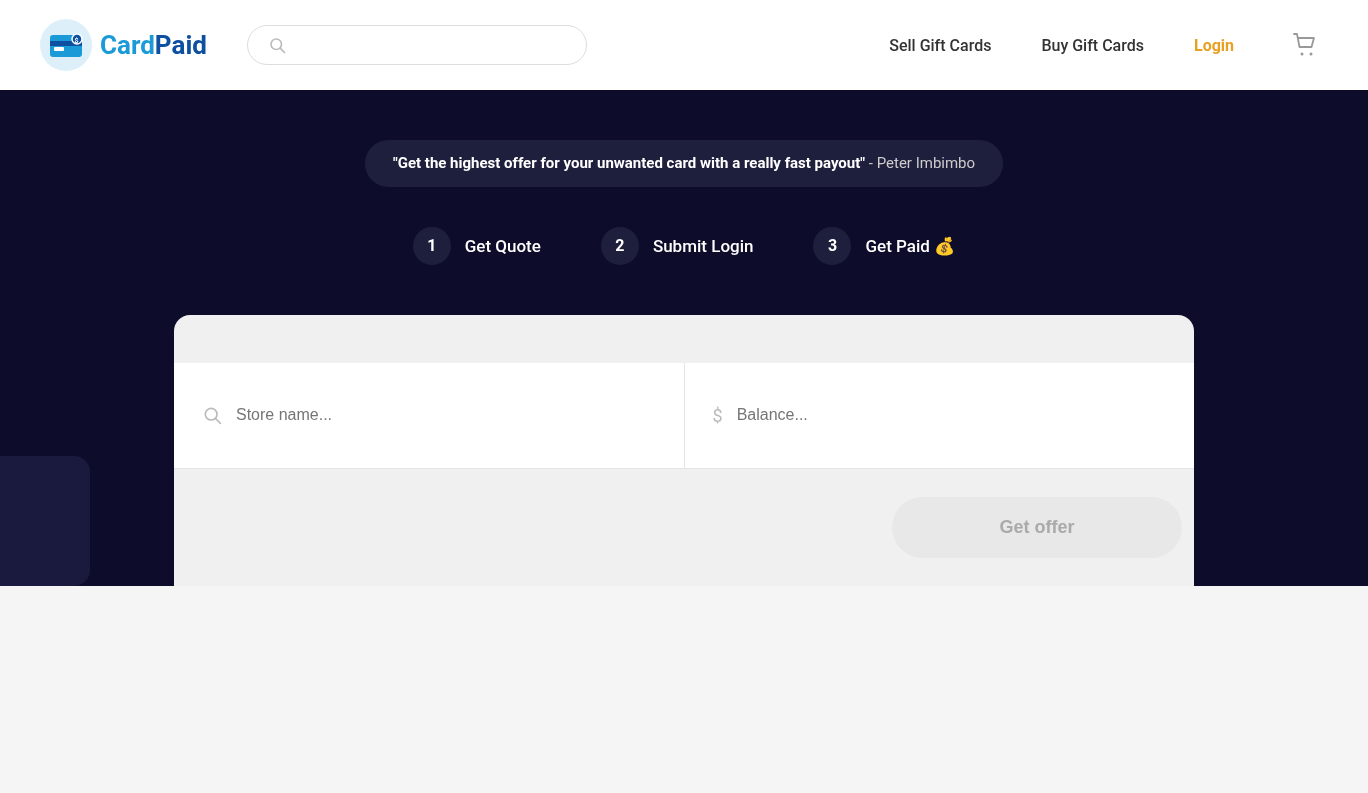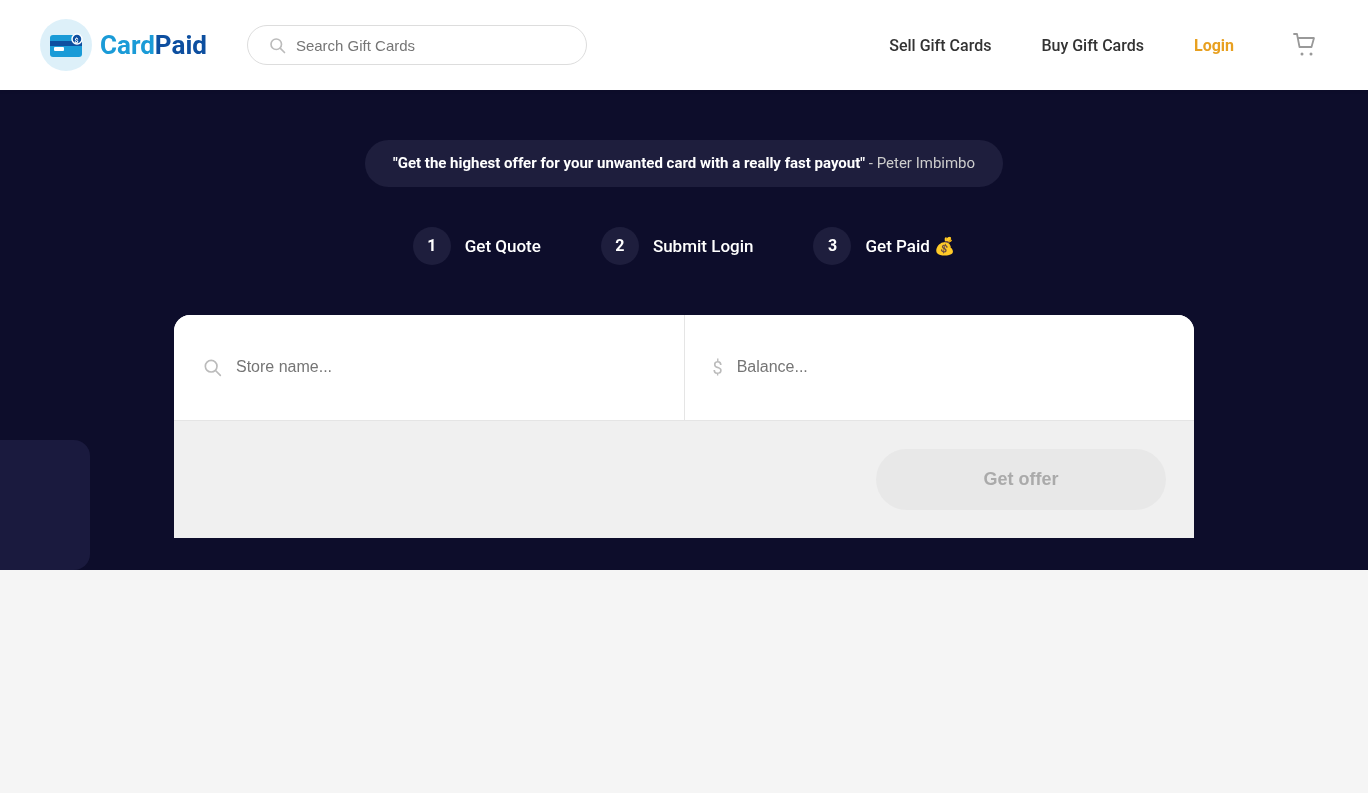--- a/index.html
+++ b/index.html
@@ -171,37 +171,38 @@
       gap: 0;
     }
     .form-field {
       flex: 1;
       background: #fff;
       padding: 42px 28px;
       display: flex;
       align-items: center;
       gap: 14px;
       border-bottom: 1.5px solid #e5e5e5;
+      margin-top: 48px;
     }
     .form-field + .form-field {
       border-left: 1.5px solid #e5e5e5;
     }
     .form-field input {
       border: none;
       outline: none;
       font-size: 16px;
       color: #bbb;
       width: 100%;
       background: transparent;
     }
     .field-icon { color: #bbb; flex-shrink: 0; font-size: 18px; }
 
     .form-row-bottom {
       background: #f0f0f0;
-      padding: 28px 28px;
+      padding: 28px 12px;
       display: flex;
       justify-content: flex-end;
     }
     .get-offer-btn {
       background: #e8e8e8;
       border: none;
       border-radius: 40px;
       padding: 20px 70px;
       font-size: 18px;
       font-weight: 600;
@@ -226,21 +227,20 @@
     <div>
       <span class="logo-text-card">Card</span><span class="logo-text-cash">Paid</span>
     </div>
   </a>
 
   <div class="search-bar">
     <svg class="search-icon-svg" width="18" height="18" viewBox="0 0 24 24" fill="none" stroke="#bbb" stroke-width="2.2" stroke-linecap="round">
       <circle cx="11" cy="11" r="7"></circle>
         <line x1="16.5" y1="16.5" x2="22" y2="22"></line>
     </svg>
-    <input type="text" placeholder="Search Gift Cards" style="">
   </div>
 
   <nav class="nav-links">
     <a class="nav-link" href="#">Sell Gift Cards</a>
     <a class="nav-link" href="#">Buy Gift Cards</a>
     <a class="nav-link-login" href="#">Login</a>
     <div class="cart-icon-wrap">
       <svg width="30" height="30" viewBox="0 0 30 30" fill="none" stroke="#999" stroke-width="1.8" stroke-linecap="round" stroke-linejoin="round">
         <path d="M3 4h3l2.5 13h12l2.5-9H8"></path>
         <circle cx="11" cy="24" r="1.5" fill="#999" stroke="none"></circle>

